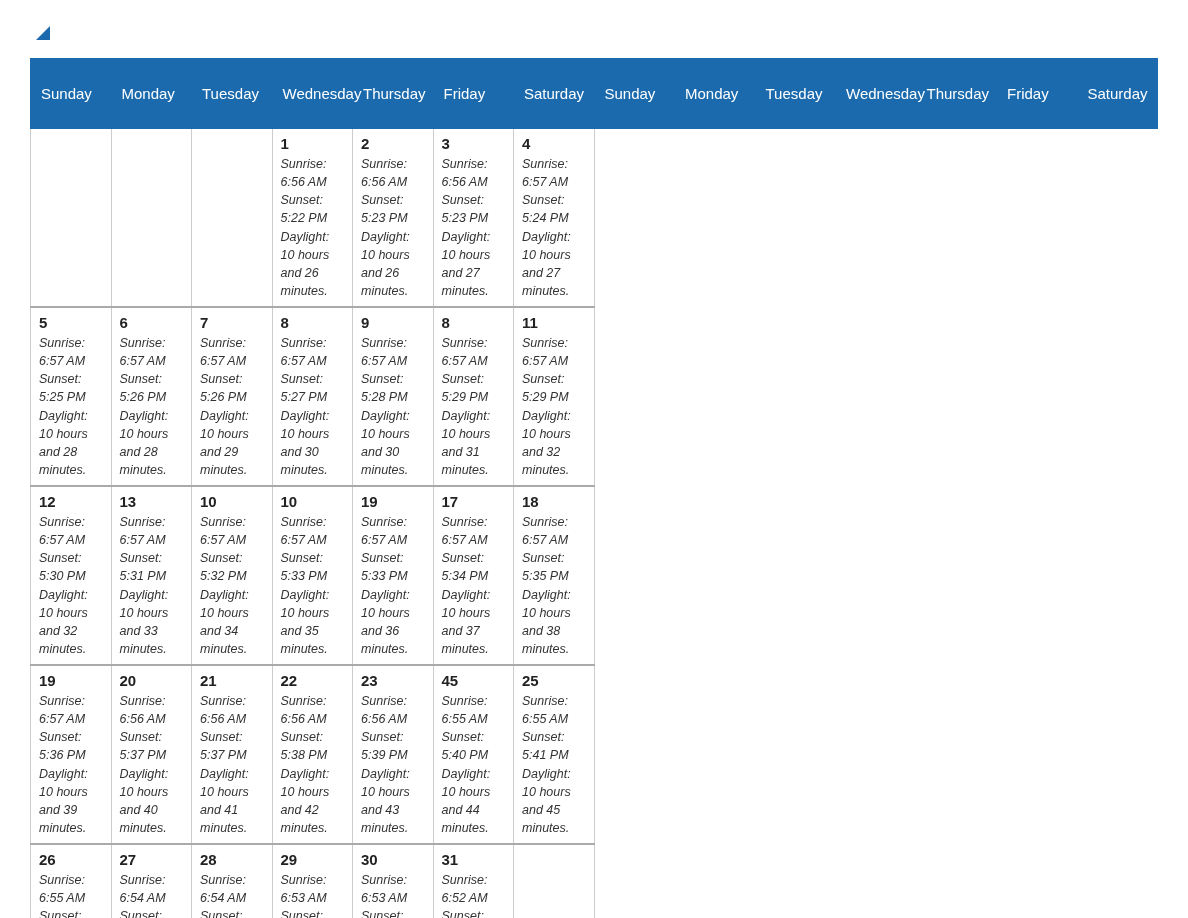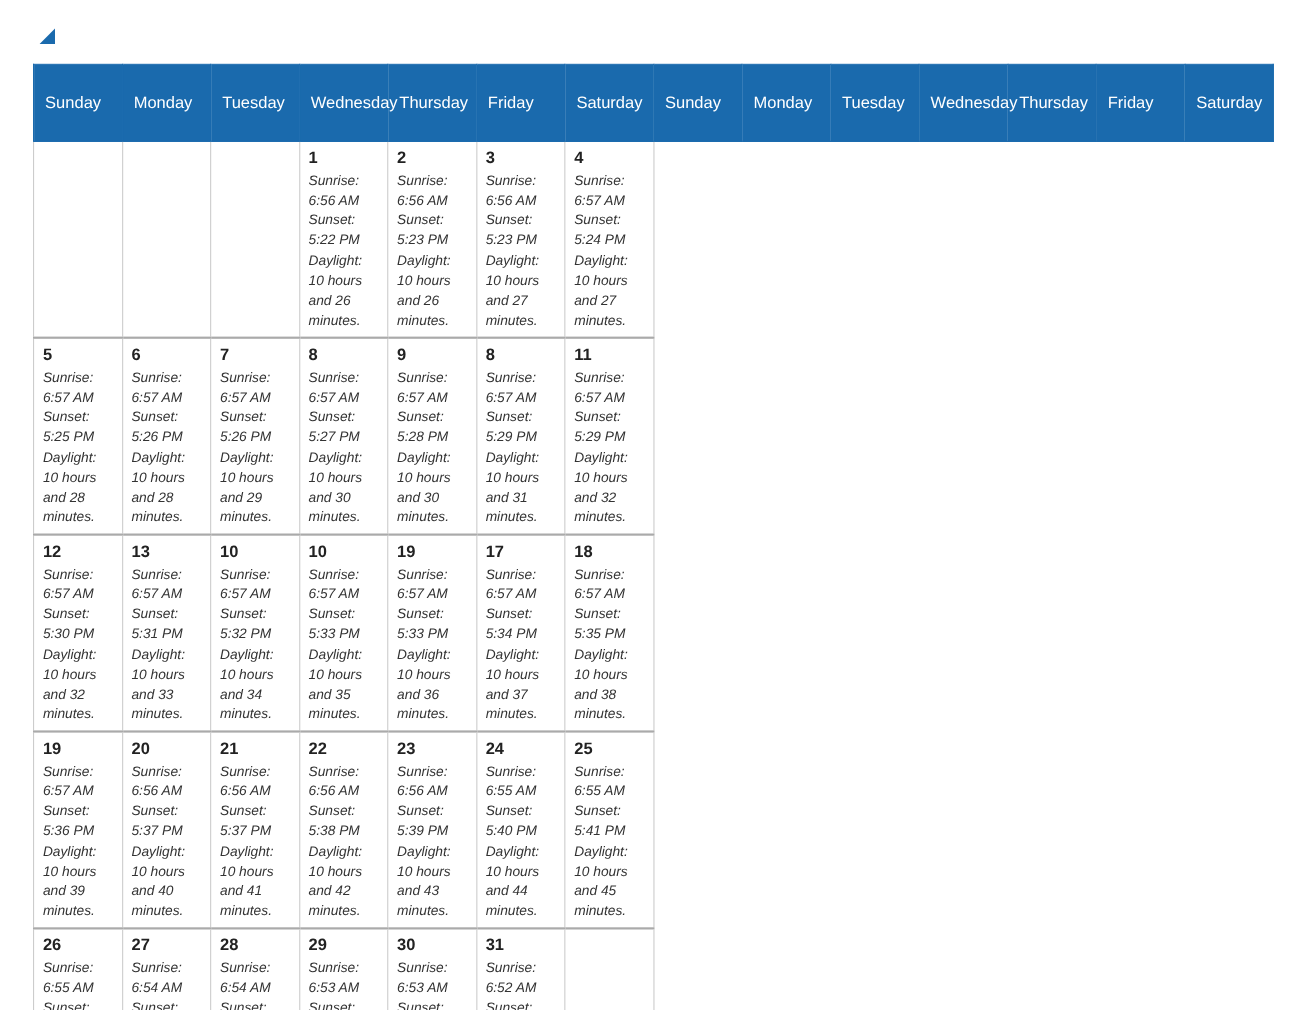--- a/index.html
+++ b/index.html
@@ -297,21 +297,21 @@
 and 42 minutes.</div>
         </td>
         <td>
           <span class="day-number">23</span>
           <div class="day-info">Sunrise: 6:56 AM
 Sunset: 5:39 PM
 Daylight: 10 hours
 and 43 minutes.</div>
         </td>
         <td>
-          <span class="day-number">24</span>
+          <span class="day-number">45</span>
           <div class="day-info">Sunrise: 6:55 AM
 Sunset: 5:40 PM
 Daylight: 10 hours
 and 44 minutes.</div>
         </td>
         <td>
           <span class="day-number">25</span>
           <div class="day-info">Sunrise: 6:55 AM
 Sunset: 5:41 PM
 Daylight: 10 hours

